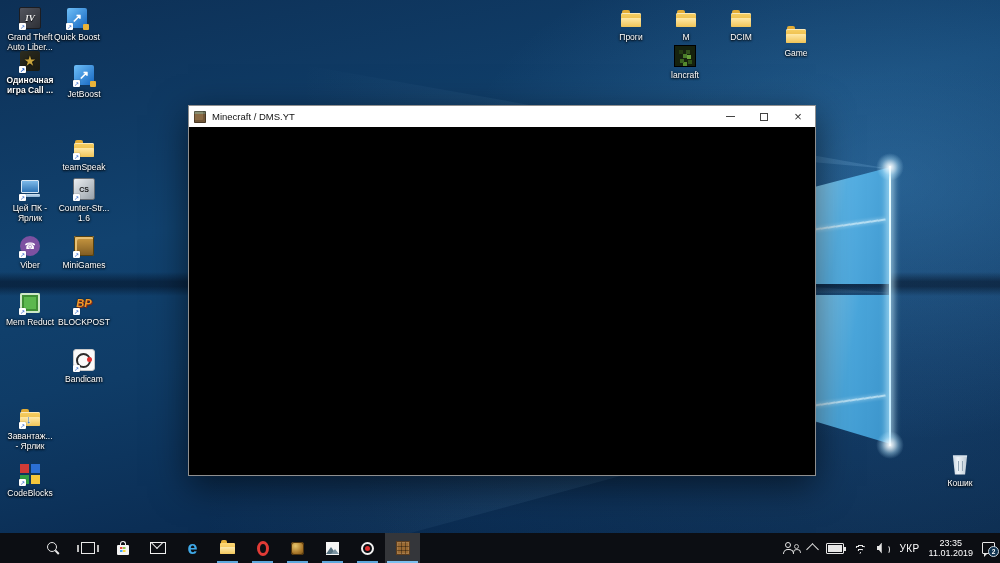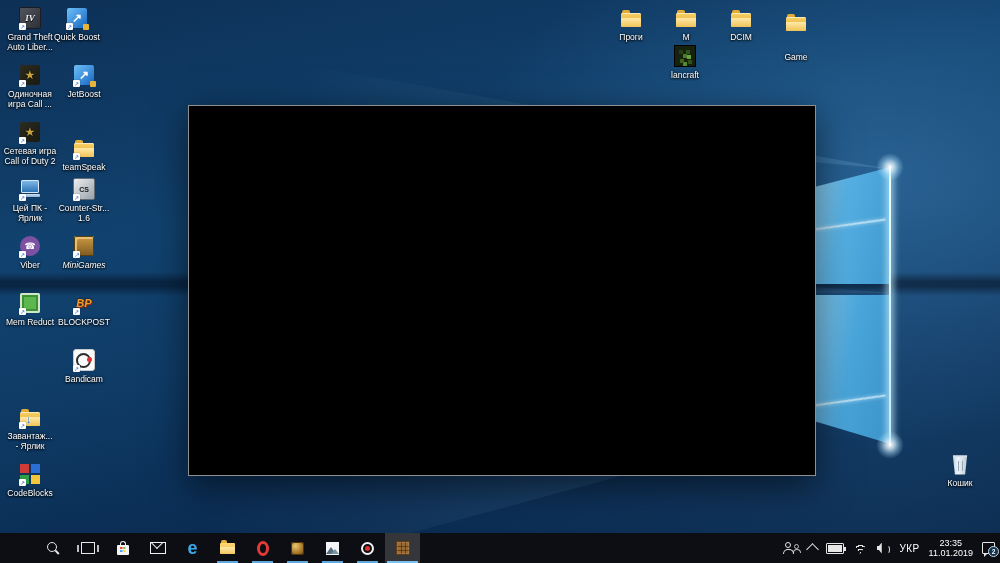--- a/index.html
+++ b/index.html
@@ -233,43 +233,35 @@
         <div class="dlabel">Grand Theft
 Auto Liber...</div>
       </div>
       <div class="desk-icon" style="left: 49px; top: 6px;">
         <div class="ic-wrap">
           <span class="ic ic-boost"></span>
           <span class="sc"></span>
         </div>
         <div class="dlabel">Quick Boost</div>
       </div>
-      <div class="desk-icon" style="left: 2px; top: 63px;">
+      <div class="desk-icon" style="left: 2px; top: 49px; font-weight: bold;">
         <div class="ic-wrap">
           <span class="ic ic-cod"></span>
           <span class="sc"></span>
         </div>
         <div class="dlabel">Одиночная
 игра Call ...</div>
       </div>
       <div class="desk-icon" style="left: 56px; top: 63px;">
         <div class="ic-wrap">
           <span class="ic ic-boost"></span>
           <span class="sc"></span>
         </div>
         <div class="dlabel">JetBoost</div>
       </div>
-      <div class="desk-icon" style="left: 2px; top: 120px;">
-        <div class="ic-wrap">
-          <span class="ic ic-cod"></span>
-          <span class="sc"></span>
-        </div>
-        <div class="dlabel">Сетевая игра
-Call of Duty 2</div>
-      </div>
       <div class="desk-icon" style="left: 56px; top: 136px;">
         <div class="ic-wrap">
           <span class="ic ic-folder"></span>
           <span class="sc"></span>
         </div>
         <div class="dlabel">teamSpeak</div>
       </div>
       <div class="desk-icon" style="left: 2px; top: 177px;">
         <div class="ic-wrap">
           <span class="ic ic-pc"></span>
@@ -286,21 +278,21 @@
         <div class="dlabel">Counter-Str...
 1.6</div>
       </div>
       <div class="desk-icon" style="left: 2px; top: 234px;">
         <div class="ic-wrap">
           <span class="ic ic-viber"></span>
           <span class="sc"></span>
         </div>
         <div class="dlabel">Viber</div>
       </div>
-      <div class="desk-icon" style="left: 56px; top: 234px; font-style: italic;">
+      <div class="desk-icon" style="left: 56px; top: 234px;">
         <div class="ic-wrap">
           <span class="ic ic-minigames"></span>
           <span class="sc"></span>
         </div>
         <div class="dlabel">MiniGames</div>
       </div>
       <div class="desk-icon" style="left: 2px; top: 291px;">
         <div class="ic-wrap">
           <span class="ic ic-memreduct"></span>
           <span class="sc"></span>
@@ -349,41 +341,54 @@
           <span class="ic ic-folder"></span>
         </div>
         <div class="dlabel">M</div>
       </div>
       <div class="desk-icon" style="left: 713px; top: 6px;">
         <div class="ic-wrap">
           <span class="ic ic-folder"></span>
         </div>
         <div class="dlabel">DCIM</div>
       </div>
-      <div class="desk-icon" style="left: 768px; top: 10px; gap: 16px;">
+      <div class="desk-icon" style="left: 768px; top: 22px;">
         <div class="ic-wrap">
           <span class="ic ic-folder"></span>
         </div>
         <div class="dlabel">Game</div>
       </div>
       <div class="desk-icon" style="left: 657px; top: 44px;">
         <div class="ic-wrap">
           <span class="ic ic-lancraft"></span>
         </div>
         <div class="dlabel">lancraft</div>
       </div>
       <div class="desk-icon" style="left: 932px; top: 452px;">
         <div class="ic-wrap">
           <span class="ic ic-recycle"></span>
         </div>
         <div class="dlabel">Кошик</div>
       </div>
     </div>
 
   <div id="mc-window">
+    <div class="titlebar">
+      <span class="mc-ico"></span>
+      <span class="tb-title">Minecraft / DMS.YT</span>
+      <span class="ctl ctl-min">
+          <span></span>
+        </span>
+      <span class="ctl ctl-max">
+          <span></span>
+        </span>
+      <span class="ctl ctl-close">
+          <span></span>
+        </span>
+    </div>
     <div class="client"></div>
   </div>
 
   <div id="taskbar">
     <div id="tb-apps">
         <div class="tb-btn">
           <span class="tbi tbi-windows">
             <span></span>
             <span></span>
             <span></span>

